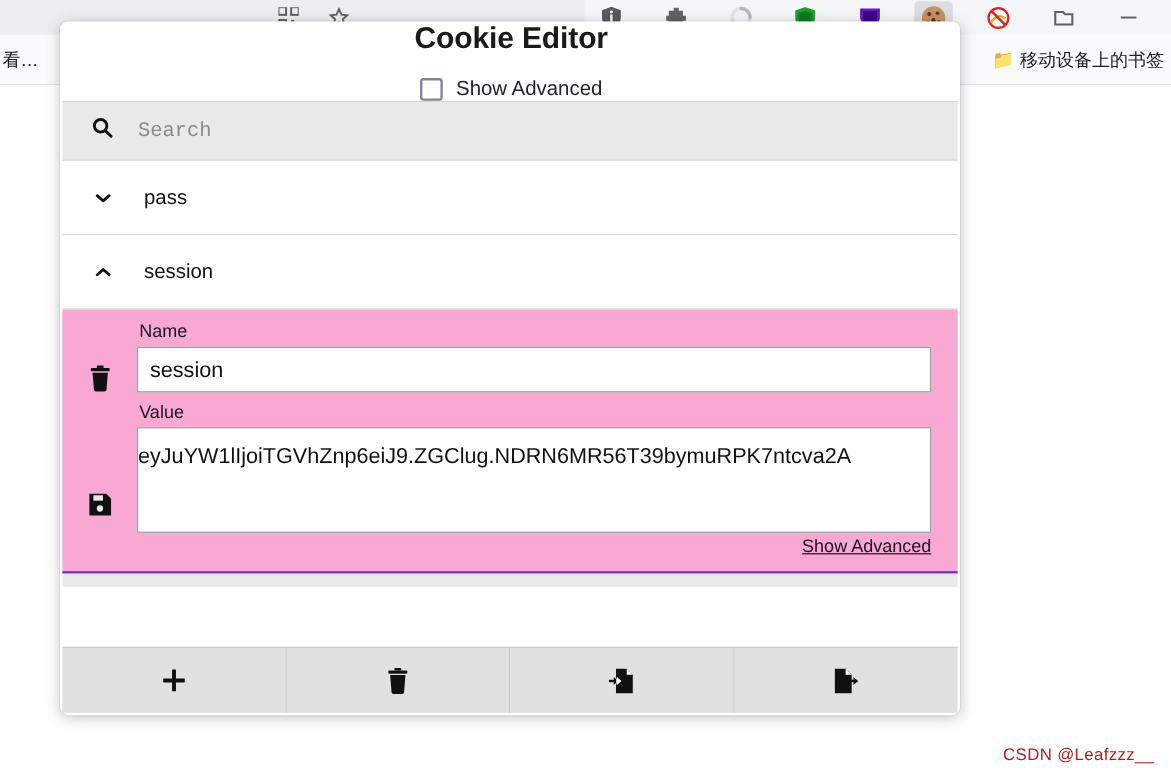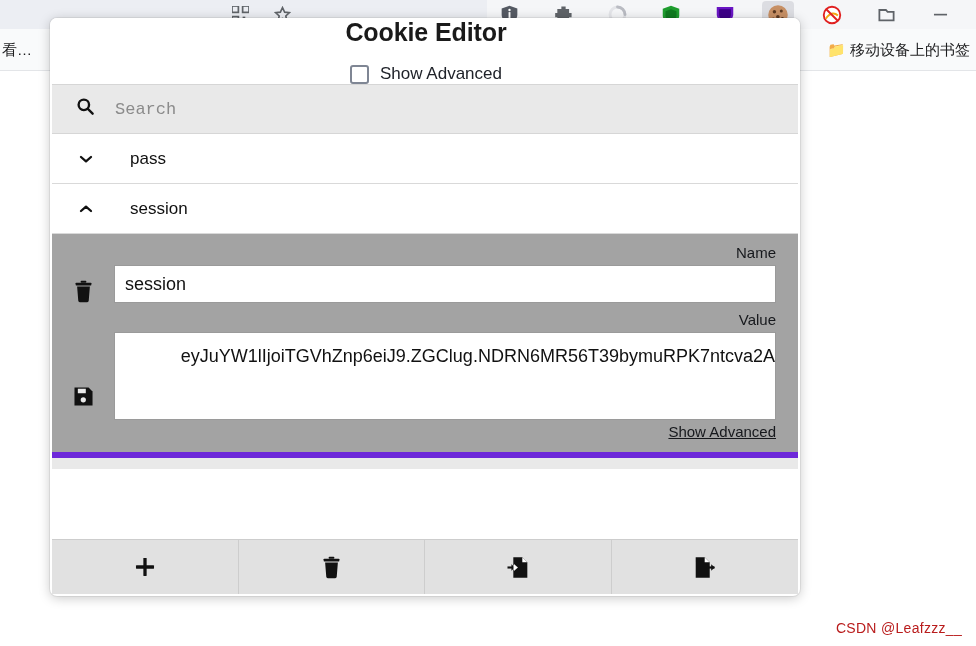--- a/index.html
+++ b/index.html
@@ -88,36 +88,35 @@
     background: #e9e9e9;
     border-top: 1px solid #d6d6d6;
     border-bottom: 1px solid #d6d6d6;
     display: flex; align-items: center; padding-left: 24px; gap: 20px; font-family: Liberation Mono, monospace;
   }
   .search-input-text {
     font-size: 17px; color: #8b8b8b;
   }
 
   .cookie-row {
-    height: 50px; margin: 0 2px;
+    height: 62px; margin: 0 2px;
     background: #ffffff;
     border-bottom: 1px solid #d9d9d9;
-    display: flex; align-items: center; padding-left: 26px; gap: 37px;
+    display: flex; align-items: center; padding-left: 26px; gap: 27px;
     cursor: pointer;
   }
   .chev { width: 15px; display: flex; align-items: center; justify-content: center; }
   .cookie-name-label { font-size: 17px; color: #111111; }
 
   .detail-panel {
     margin: 0 2px;
-    background: #a3a3a3;
-    border-bottom: 6px solid #6d28d9;
+    background: #f9a8d4;
+    border-bottom: 2px solid #6d28d9;
     display: flex;
     padding: 10px 22px 12px 0;
-    text-align: right;
   }
   .detail-sidebar {
     width: 62px; flex: 0 0 62px;
     display: flex; flex-direction: column; align-items: center;
     padding-top: 30px;
   }
   .side-btn {
     width: 34px; height: 34px;
     display: flex; align-items: center; justify-content: center;
     cursor: pointer;

